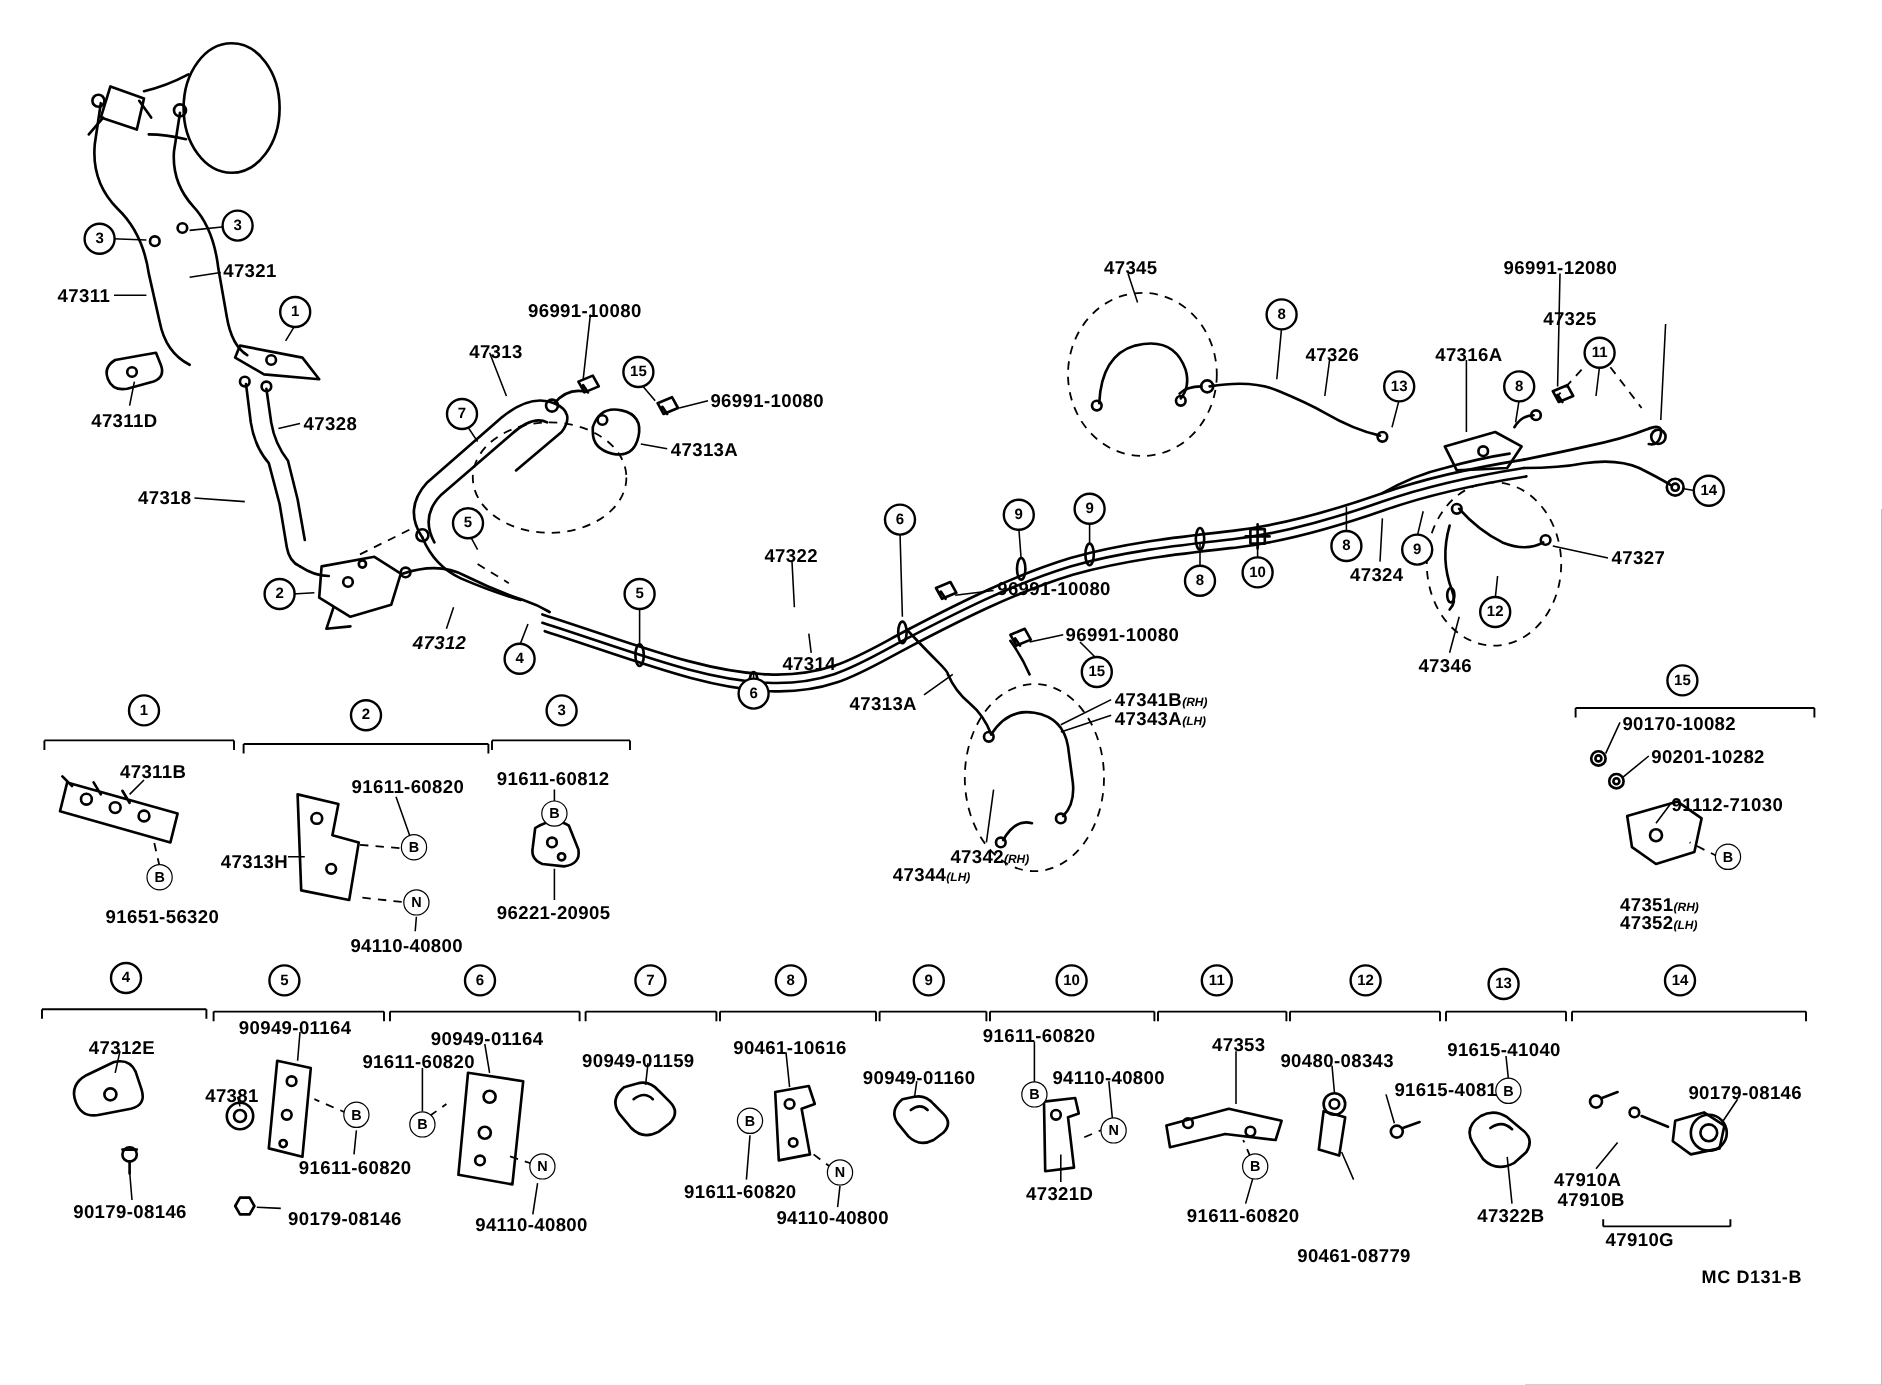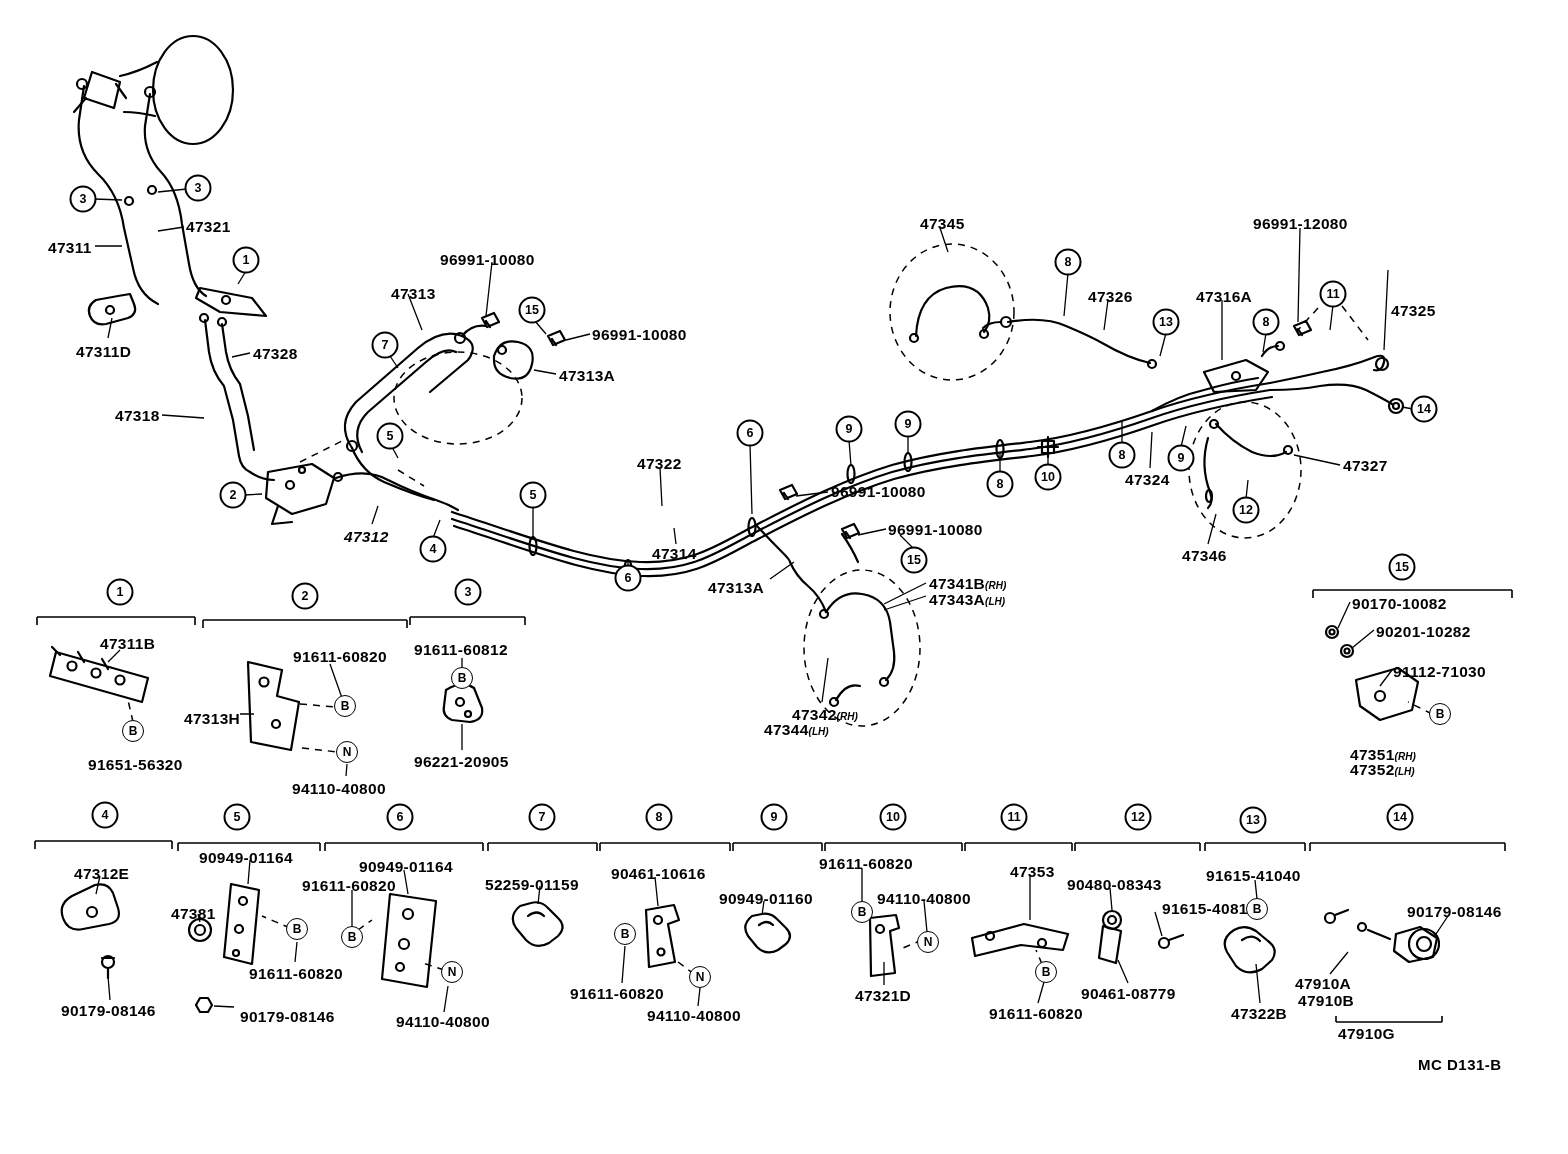--- a/index.html
+++ b/index.html
@@ -252,30 +252,30 @@
       <div class="plabel" style="left: 253px; top: 346px;">47328</div>
       <div class="plabel" style="left: 115px; top: 408px;">47318</div>
       <div class="plabel" style="left: 391px; top: 286px;">47313</div>
       <div class="plabel" style="left: 440px; top: 252px;">96991-10080</div>
       <div class="plabel" style="left: 592px; top: 327px;">96991-10080</div>
       <div class="plabel" style="left: 559px; top: 368px;">47313A</div>
       <div class="plabel" style="left: 920px; top: 216px;">47345</div>
       <div class="plabel" style="left: 1088px; top: 289px; text-align: right;">47326</div>
       <div class="plabel" style="left: 1253px; top: 216px;">96991-12080</div>
       <div class="plabel" style="left: 1196px; top: 289px;">47316A</div>
-      <div class="plabel" style="left: 1391px; top: 259px; margin-top: 44px;">47325</div>
+      <div class="plabel" style="left: 1286px; top: 259px;">47325</div>
       <div class="plabel" style="left: 637px; top: 456px;">47322</div>
       <div class="plabel" style="left: 831px; top: 484px;">96991-10080</div>
       <div class="plabel" style="left: 652px; top: 546px;">47314</div>
       <div class="plabel" style="left: 708px; top: 580px;">47313A</div>
       <div class="plabel" style="left: 888px; top: 522px;">96991-10080</div>
       <div class="plabel" style="left: 929px; top: 576px;">47341B<span class="sfx">(RH)</span></div>
       <div class="plabel" style="left: 929px; top: 592px;">47343A<span class="sfx">(LH)</span></div>
       <div class="plabel" style="left: 792px; top: 707px;">47342<span class="sfx">(RH)</span></div>
-      <div class="plabel" style="left: 764px; top: 722px;">47344<span class="sfx">(LH)</span></div>
+      <div class="plabel" style="left: 744px; top: 722px;">47344<span class="sfx">(LH)</span></div>
       <div class="plabel" style="left: 1125px; top: 472px;">47324</div>
       <div class="plabel" style="left: 1343px; top: 458px;">47327</div>
       <div class="plabel" style="left: 1182px; top: 548px;">47346</div>
       <div class="plabel" style="left: 344px; top: 529px; font-style: italic;">47312</div>
       <div class="plabel" style="left: 100px; top: 636px;">47311B</div>
       <div class="plabel" style="left: 88px; top: 757px;">91651-56320</div>
       <div class="plabel" style="left: 293px; top: 649px;">91611-60820</div>
       <div class="plabel" style="left: 184px; top: 711px;">47313H</div>
       <div class="plabel" style="left: 292px; top: 781px;">94110-40800</div>
       <div class="plabel" style="left: 414px; top: 642px;">91611-60812</div>
@@ -287,33 +287,33 @@
       <div class="plabel" style="left: 1350px; top: 762px;">47352<span class="sfx">(LH)</span></div>
       <div class="plabel" style="left: 74px; top: 866px;">47312E</div>
       <div class="plabel" style="left: 61px; top: 1003px;">90179-08146</div>
       <div class="plabel" style="left: 199px; top: 850px;">90949-01164</div>
       <div class="plabel" style="left: 171px; top: 906px;">47381</div>
       <div class="plabel" style="left: 249px; top: 966px;">91611-60820</div>
       <div class="plabel" style="left: 240px; top: 1009px;">90179-08146</div>
       <div class="plabel" style="left: 359px; top: 859px;">90949-01164</div>
       <div class="plabel" style="left: 302px; top: 878px;">91611-60820</div>
       <div class="plabel" style="left: 396px; top: 1014px;">94110-40800</div>
-      <div class="plabel" style="left: 485px; top: 877px;">52259-01159</div>
+      <div class="plabel" style="left: 485px; top: 877px;">90949-01159</div>
       <div class="plabel" style="left: 611px; top: 866px;">90461-10616</div>
       <div class="plabel" style="left: 570px; top: 986px;">91611-60820</div>
       <div class="plabel" style="left: 647px; top: 1008px;">94110-40800</div>
       <div class="plabel" style="left: 719px; top: 891px;">90949-01160</div>
       <div class="plabel" style="left: 819px; top: 856px;">91611-60820</div>
       <div class="plabel" style="left: 877px; top: 891px;">94110-40800</div>
       <div class="plabel" style="left: 855px; top: 988px;">47321D</div>
       <div class="plabel" style="left: 1010px; top: 864px;">47353</div>
       <div class="plabel" style="left: 989px; top: 1006px;">91611-60820</div>
       <div class="plabel" style="left: 1067px; top: 877px;">90480-08343</div>
       <div class="plabel" style="left: 1121px; top: 901px; margin-left: 41px;">91615-40814</div>
-      <div class="plabel" style="left: 1081px; top: 986px;">90461-08779</div>
+      <div class="plabel" style="left: 1081px; top: 1040px;">90461-08779</div>
       <div class="plabel" style="left: 1206px; top: 868px;">91615-41040</div>
       <div class="plabel" style="left: 1231px; top: 1006px;">47322B</div>
       <div class="plabel" style="left: 1407px; top: 904px;">90179-08146</div>
       <div class="plabel" style="left: 1295px; top: 976px;">47910A</div>
       <div class="plabel" style="left: 1298px; top: 993px;">47910B</div>
       <div class="plabel" style="left: 1338px; top: 1026px;">47910G</div>
       <div class="callout" style="left: 83px; top: 199px;">3</div>
       <div class="callout" style="left: 198px; top: 188px;">3</div>
       <div class="callout" style="left: 246px; top: 260px;">1</div>
       <div class="callout" style="left: 385px; top: 345px;">7</div>

